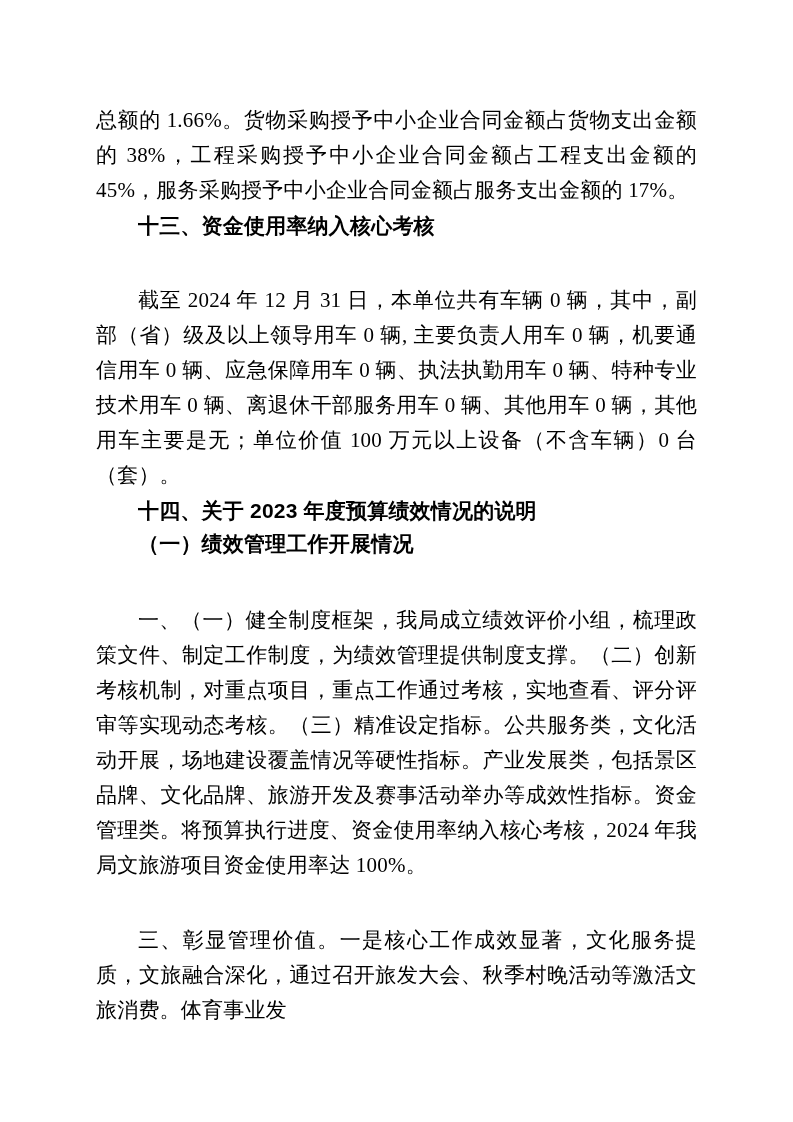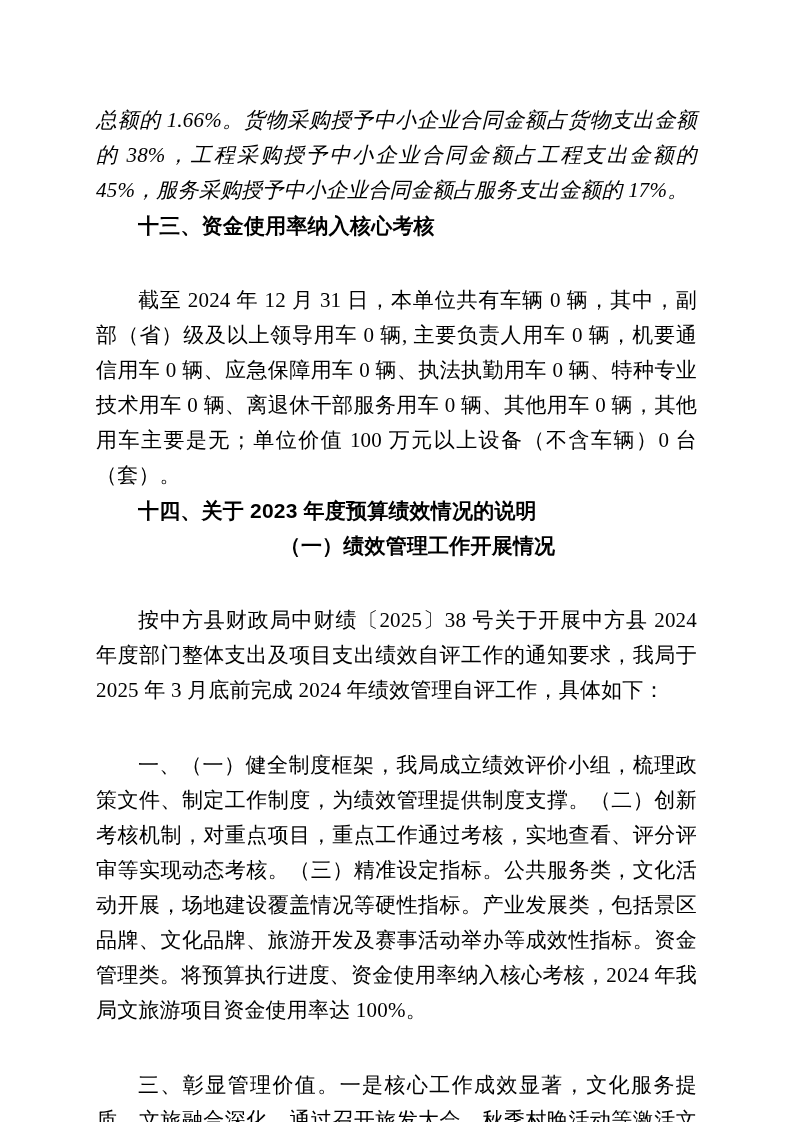--- a/index.html
+++ b/index.html
@@ -23,48 +23,46 @@
     text-align: justify;
     text-justify: inter-character;
     letter-spacing: 0.2px;
   }
   .para {
     text-indent: 2em;
     margin-top: 40px;
   }
   .para-continued {
     text-indent: 0;
-    font-style: italic;
   }
   .heading-1 {
     font-family: "Liberation Sans", "DejaVu Sans", sans-serif;
     font-weight: 700;
     text-indent: 2em;
     text-align: left;
   }
   .heading-2 {
-    font-family: Liberation Sans, sans-serif;
+    font-family: Liberation Mono, monospace;
     font-weight: 700;
     text-indent: 2em;
-    text-align: center;
+    text-align: left;
   }
 </style>
 </head>
 <body>
 
 <div class="page">
   <p class="doc-block para-continued">总额的 1.66%。货物采购授予中小企业合同金额占货物支出金额的 38%，工程采购授予中小企业合同金额占工程支出金额的 45%，服务采购授予中小企业合同金额占服务支出金额的 17%。</p>
 
   <h2 class="doc-block heading-1">十三、资金使用率纳入核心考核</h2>
 
   <p class="doc-block para">截至 2024 年 12 月 31 日，本单位共有车辆 0 辆，其中，副部（省）级及以上领导用车 0 辆, 主要负责人用车 0 辆，机要通信用车 0 辆、应急保障用车 0 辆、执法执勤用车 0 辆、特种专业技术用车 0 辆、离退休干部服务用车 0 辆、其他用车 0 辆，其他用车主要是无；单位价值 100 万元以上设备（不含车辆）0 台（套）。</p>
 
   <h2 class="doc-block heading-1">十四、关于 2023 年度预算绩效情况的说明</h2>
 
   <h3 class="doc-block heading-2">（一）绩效管理工作开展情况</h3>
 
-  <p class="doc-block para">按中方县财政局中财绩〔2025〕38 号关于开展中方县 2024 年度部门整体支出及项目支出绩效自评工作的通知要求，我局于 2025 年 3 月底前完成 2024 年绩效管理自评工作，具体如下：</p>
 
   <p class="doc-block para">一、（一）健全制度框架，我局成立绩效评价小组，梳理政策文件、制定工作制度，为绩效管理提供制度支撑。（二）创新考核机制，对重点项目，重点工作通过考核，实地查看、评分评审等实现动态考核。（三）精准设定指标。公共服务类，文化活动开展，场地建设覆盖情况等硬性指标。产业发展类，包括景区品牌、文化品牌、旅游开发及赛事活动举办等成效性指标。资金管理类。将预算执行进度、资金使用率纳入核心考核，2024 年我局文旅游项目资金使用率达 100%。</p>
 
 
   <p class="doc-block para">三、彰显管理价值。一是核心工作成效显著，文化服务提质，文旅融合深化，通过召开旅发大会、秋季村晚活动等激活文旅消费。体育事业发</p>
 </div>
 
 </body></html>

